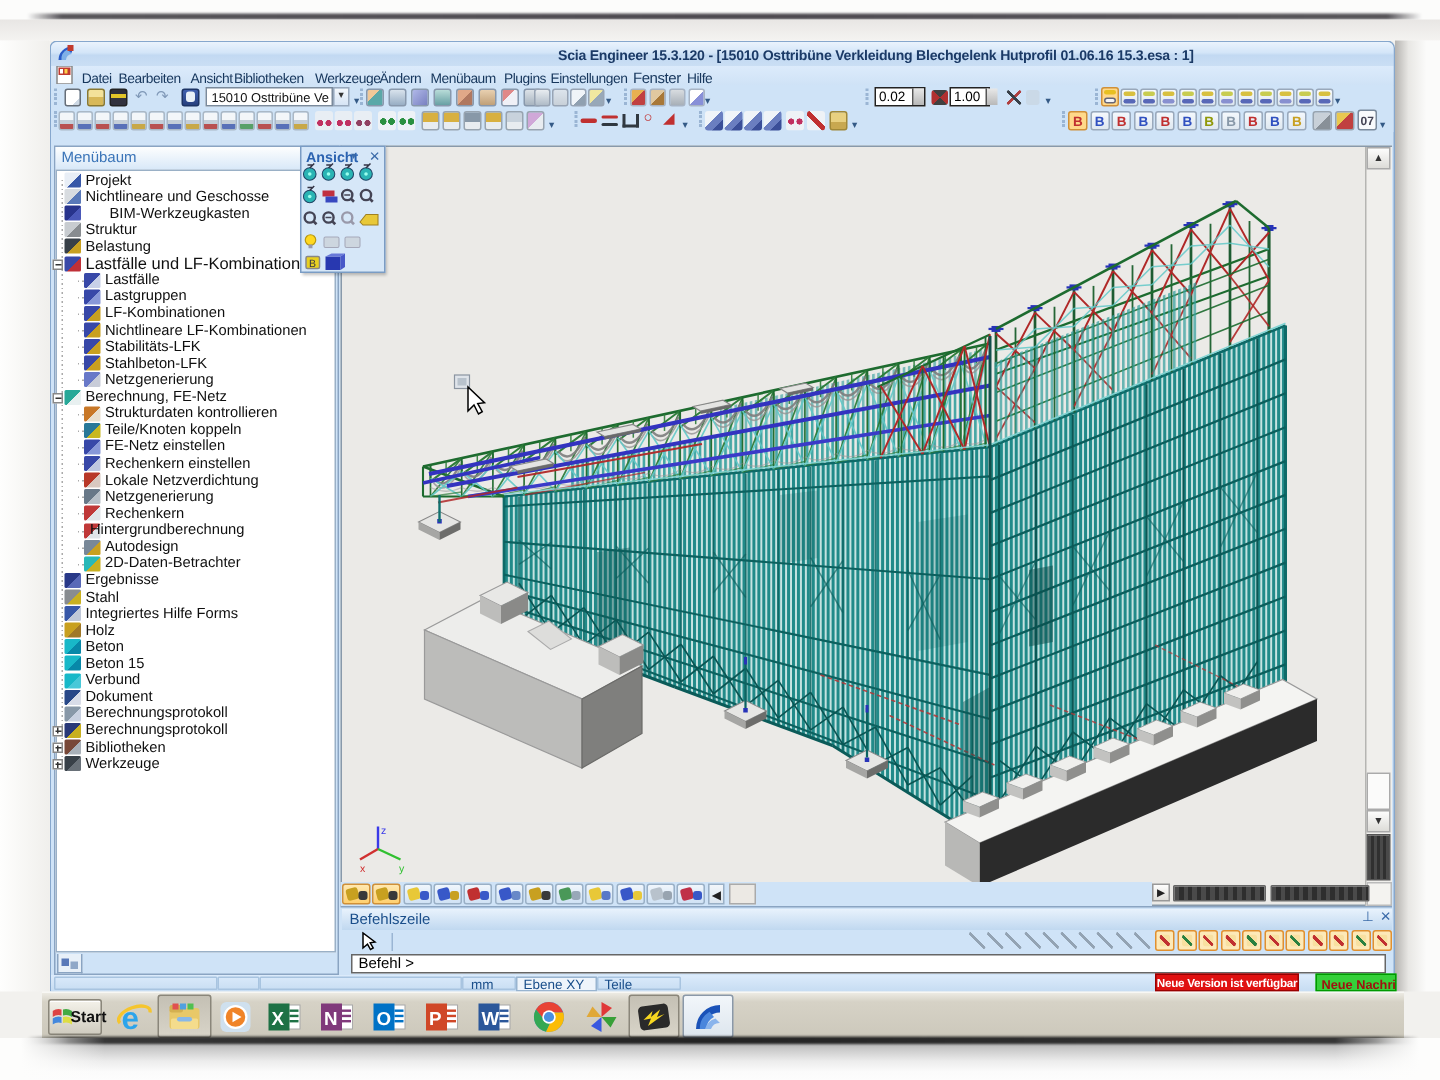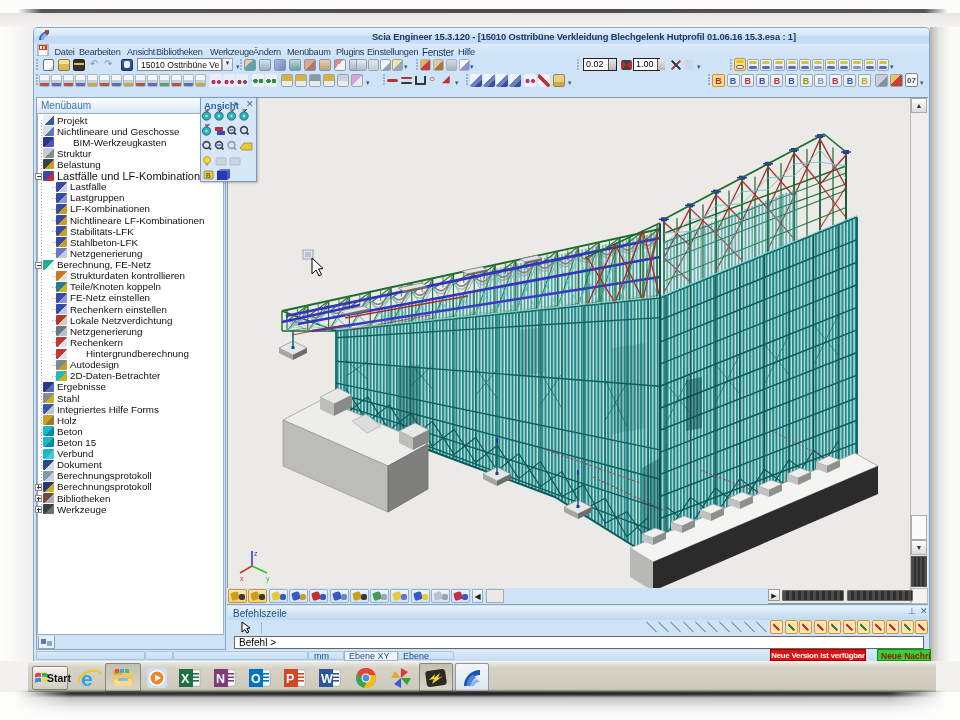--- a/index.html
+++ b/index.html
@@ -242,21 +242,21 @@
 <div class="abs" style="left:56px;top:315.15999999999997px;width:11px;height:10px;background:linear-gradient(135deg,#b83828 55%,#d8c8c0 55%);border-radius:1px"></div>
 <div class="txt" style="left:70px;top:314.65999999999997px;font-size:9.8px;color:#101010">Lokale Netzverdichtung</div>
 <div class="abs" style="left:52px;top:331.28px;width:6px;height:1px;background:repeating-linear-gradient(90deg,#aaa 0 1px,transparent 1px 3px)"></div>
 <div class="abs" style="left:56px;top:326.28px;width:11px;height:10px;background:linear-gradient(135deg,#687888 55%,#b8c0c8 55%);border-radius:1px"></div>
 <div class="txt" style="left:70px;top:325.78px;font-size:9.8px;color:#101010">Netzgenerierung</div>
 <div class="abs" style="left:52px;top:342.4px;width:6px;height:1px;background:repeating-linear-gradient(90deg,#aaa 0 1px,transparent 1px 3px)"></div>
 <div class="abs" style="left:56px;top:337.4px;width:11px;height:10px;background:linear-gradient(135deg,#c03838 55%,#e0e4e8 55%);border-radius:1px"></div>
 <div class="txt" style="left:70px;top:336.9px;font-size:9.8px;color:#101010">Rechenkern</div>
 <div class="abs" style="left:52px;top:353.52px;width:6px;height:1px;background:repeating-linear-gradient(90deg,#aaa 0 1px,transparent 1px 3px)"></div>
 <div class="abs" style="left:56px;top:348.52px;width:11px;height:10px;background:linear-gradient(135deg,#c03838 55%,#e0e4e8 55%);border-radius:1px"></div>
-<div class="txt" style="left:86px;top:348.02px;font-size:9.8px;color:#101010">Hintergrundberechnung</div>
+<div class="txt" style="left:60px;top:348.02px;font-size:9.8px;color:#101010">Hintergrundberechnung</div>
 <div class="abs" style="left:52px;top:364.64px;width:6px;height:1px;background:repeating-linear-gradient(90deg,#aaa 0 1px,transparent 1px 3px)"></div>
 <div class="abs" style="left:56px;top:359.64px;width:11px;height:10px;background:linear-gradient(135deg,#788898 55%,#c8a020 55%);border-radius:1px"></div>
 <div class="txt" style="left:70px;top:359.14px;font-size:9.8px;color:#101010">Autodesign</div>
 <div class="abs" style="left:52px;top:375.76px;width:6px;height:1px;background:repeating-linear-gradient(90deg,#aaa 0 1px,transparent 1px 3px)"></div>
 <div class="abs" style="left:56px;top:370.76px;width:11px;height:10px;background:linear-gradient(135deg,#28b8b8 55%,#c8b020 55%);border-radius:1px"></div>
 <div class="txt" style="left:70px;top:370.26px;font-size:9.8px;color:#101010">2D-Daten-Betrachter</div>
 <div class="abs" style="left:43px;top:381.88px;width:11px;height:10px;background:linear-gradient(135deg,#283888 55%,#5868b8 55%);border-radius:1px"></div>
 <div class="txt" style="left:57px;top:381.38px;font-size:9.8px;color:#101010">Ergebnisse</div>
 <div class="abs" style="left:43px;top:393.0px;width:11px;height:10px;background:linear-gradient(135deg,#888c90 55%,#c8b020 55%);border-radius:1px"></div>
 <div class="txt" style="left:57px;top:392.5px;font-size:9.8px;color:#101010">Stahl</div>
@@ -930,21 +930,21 @@
 <div class="abs" style="left:34px;top:650px;width:895px;height:11px;background:linear-gradient(180deg,#dcebfb,#c6dcf2)"></div>
 <div class="abs" style="left:36px;top:651px;width:109px;height:9px;border:1px solid #a8c4e0;border-radius:1px"></div>
 <div class="abs" style="left:145px;top:651px;width:28px;height:9px;border:1px solid #a8c4e0;border-radius:1px"></div>
 <div class="abs" style="left:173px;top:651px;width:135px;height:9px;border:1px solid #a8c4e0;border-radius:1px"></div>
 <div class="abs" style="left:308px;top:651px;width:36px;height:9px;border:1px solid #a8c4e0;border-radius:1px"></div>
 <div class="abs" style="left:344px;top:651px;width:54px;height:9px;border:1px solid #a8c4e0;border-radius:1px"></div>
 <div class="abs" style="left:398px;top:651px;width:56px;height:9px;border:1px solid #a8c4e0;border-radius:1px"></div>
 <div class="txt" style="left:314px;top:651px;font-size:9px;color:#1a4e8a">mm</div>
 <div class="abs" style="left:344px;top:650.5px;width:54px;height:10.5px;background:#eef4fb;border:1px solid #98b4d0"></div>
 <div class="txt" style="left:349px;top:651px;font-size:9px;color:#1a4e8a">Ebene XY</div>
-<div class="txt" style="left:403px;top:651px;font-size:9px;color:#1a4e8a">Ebene</div>
+<div class="txt" style="left:403px;top:651px;font-size:9px;color:#1a4e8a">Teile</div>
 <div class="abs" style="left:770px;top:649px;width:96px;height:12px;background:#e01010;border:1px solid #900;font-size:7.8px;font-weight:bold;color:#fff;letter-spacing:-0.2px;text-align:center;line-height:12px;white-space:nowrap">Neue Version ist verfügbar</div>
 <div class="abs" style="left:877px;top:649px;width:54px;height:12px;background:#35d03a;border:1px solid #090;font-size:8.5px;font-weight:bold;color:#a01010;line-height:12px;white-space:nowrap;overflow:hidden;padding-left:3px">Neue Nachrich</div>
 <div class="abs" style="left:28px;top:661px;width:908px;height:31px;background:linear-gradient(180deg,#eceae3 0%,#d6d2c6 20%,#ccc8bb 100%);border-top:1px solid #f8f7f4"></div>
 <div class="abs" style="left:32px;top:666px;width:36px;height:24px;background:linear-gradient(180deg,#f4f2ea,#d0ccc0);border:1px solid #8a867a;border-radius:2px;box-shadow:inset 0 1px 0 #fff"></div>
 <svg class="abs" style="left:35px;top:671px" width="13" height="13" viewBox="0 0 13 13">
     <path d="M0 3 Q3 1 6 2 L6 6 Q3 5 0 7 Z" fill="#d44"></path>
     <path d="M7 2 Q10 1 13 3 L13 7 Q10 5 7 6 Z" fill="#4a4"></path>
     <path d="M0 8 Q3 6 6 7 L6 11 Q3 10 0 12 Z" fill="#48d"></path>
     <path d="M7 7 Q10 6 13 8 L13 12 Q10 10 7 11 Z" fill="#dd4"></path>
   </svg>

